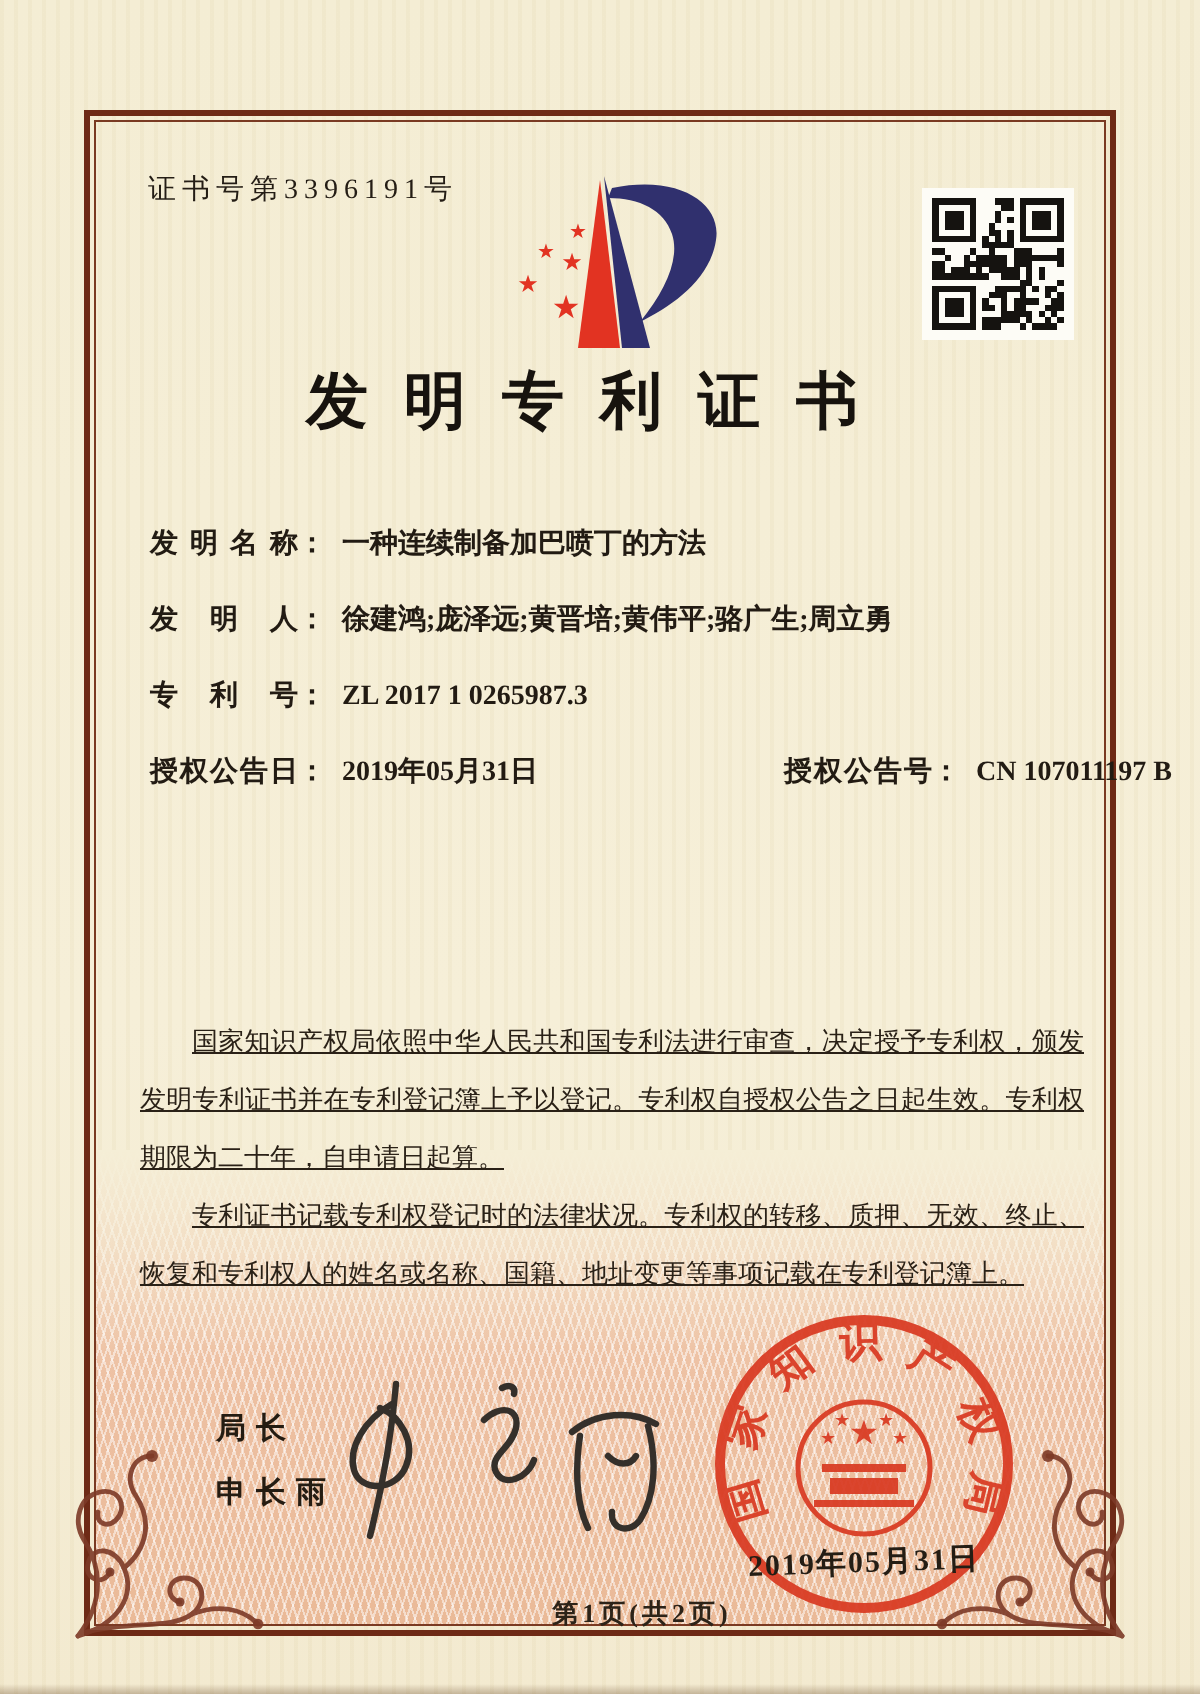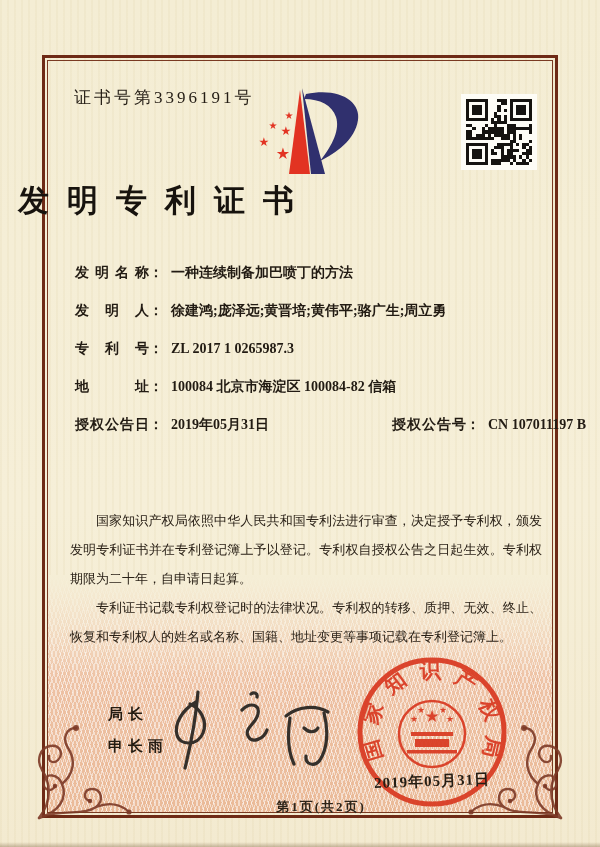--- a/index.html
+++ b/index.html
@@ -19,40 +19,40 @@
   .frame-inner{position:absolute;inset:2px;border:1px solid #7a3a22;}
   
   .guilloche{position:absolute;left:0;right:0;bottom:0;height:237px;
       background:
         repeating-linear-gradient(72deg, rgba(255,255,255,.5) 0 1px, rgba(0,0,0,0) 1px 4px),
         repeating-linear-gradient(-72deg, rgba(255,255,255,.5) 0 1px, rgba(0,0,0,0) 1px 4px),
         linear-gradient(180deg,#f3d8bf 0,#edc0a2 50%,#eaba98 100%);}
   .guilloche::after{content:'';position:absolute;inset:0;
       background:linear-gradient(180deg,#f5eed6 0,rgba(245,238,214,0) 42%);}
   
-  .cert-no{position:absolute;top:86px;left:74px;font-size:17px;letter-spacing:3px;
+  .cert-no{position:absolute;top:86px;left:74px;font-size:14px;letter-spacing:3px;
            color:#241d15;}
   .logo{position:absolute;top:82px;left:240px;width:130px;height:92px;}
   .qr{position:absolute;top:94px;left:461px;width:76px;height:76px;background:#fdfcf6;
       padding:2px;box-sizing:border-box;}
   .qr svg{width:100%;height:100%;display:block;}
-  .title{position:absolute;top:180px;left:0;right:0;text-align:left;
+  .title{position:absolute;top:180px;left:0;right:0;text-align:center;
          font-size:31px;font-weight:700;color:#17130e;
-         letter-spacing:18px;padding-left:18px;}
+         letter-spacing:18px;}
   
   .fields{position:absolute;top:262px;left:75px;right:55px;font-size:14px;
           font-weight:700;color:#221b13;}
   .frow{position:relative;line-height:22px;margin-bottom:16px;white-space:nowrap;}
   .flabel{display:inline-block;width:74px;text-align:justify;text-align-last:justify;
           vertical-align:top;}
   .colon{display:inline-block;margin-right:8px;}
   .pair2{position:absolute;left:280px;top:0;margin-left:37px;}
   
   .paras{position:absolute;top:506px;left:70px;right:58px;font-size:13px;
-         line-height:29px;color:#2a2117;text-align:justify;}
+         line-height:29px;color:#2a2117;text-align:justify;text-decoration:underline;}
   .paras p{margin:0;text-indent:2em;}
   
   .sig-title{position:absolute;top:705px;left:108px;font-size:15px;font-weight:700;
              letter-spacing:5px;color:#241c12;}
   .sig-name{position:absolute;top:737px;left:108px;font-size:15px;font-weight:700;
             letter-spacing:5px;color:#241c12;}
   .signature{position:absolute;top:686px;left:158px;width:185px;height:100px;}
   .seal{position:absolute;top:650px;left:350px;width:164px;height:164px;}
   .seal-date{position:absolute;top:772px;left:352px;width:160px;text-align:center;
              font-size:15px;font-weight:700;color:#241d14;transform:rotate(-2deg);
@@ -252,23 +252,20 @@
     <div class="frow">
       <span class="flabel">发明名称</span><span class="colon">：</span><span>一种连续制备加巴喷丁的方法</span>
     </div>
     <div class="frow">
       <span class="flabel">发明人</span><span class="colon">：</span><span>徐建鸿;庞泽远;黄晋培;黄伟平;骆广生;周立勇</span>
     </div>
     <div class="frow">
       <span class="flabel">专利号</span><span class="colon">：</span><span>ZL 2017 1 0265987.3</span>
     </div>
     <div class="frow">
-      <span class="flabel">地址</span><span class="colon">：</span><span>100084 北京市海淀区 100084-82 信箱</span>
-    </div>
-    <div class="frow">
       <span class="flabel">授权公告日</span><span class="colon">：</span><span>2019年05月31日</span>
       <span class="pair2">
         <span class="flabel">授权公告号</span><span class="colon">：</span><span>CN 107011197 B</span>
       </span>
     </div>
   </div>
 
   <div class="paras">
     <p>国家知识产权局依照中华人民共和国专利法进行审查，决定授予专利权，颁发发明专利证书并在专利登记簿上予以登记。专利权自授权公告之日起生效。专利权期限为二十年，自申请日起算。</p>
     <p>专利证书记载专利权登记时的法律状况。专利权的转移、质押、无效、终止、恢复和专利权人的姓名或名称、国籍、地址变更等事项记载在专利登记簿上。</p>

